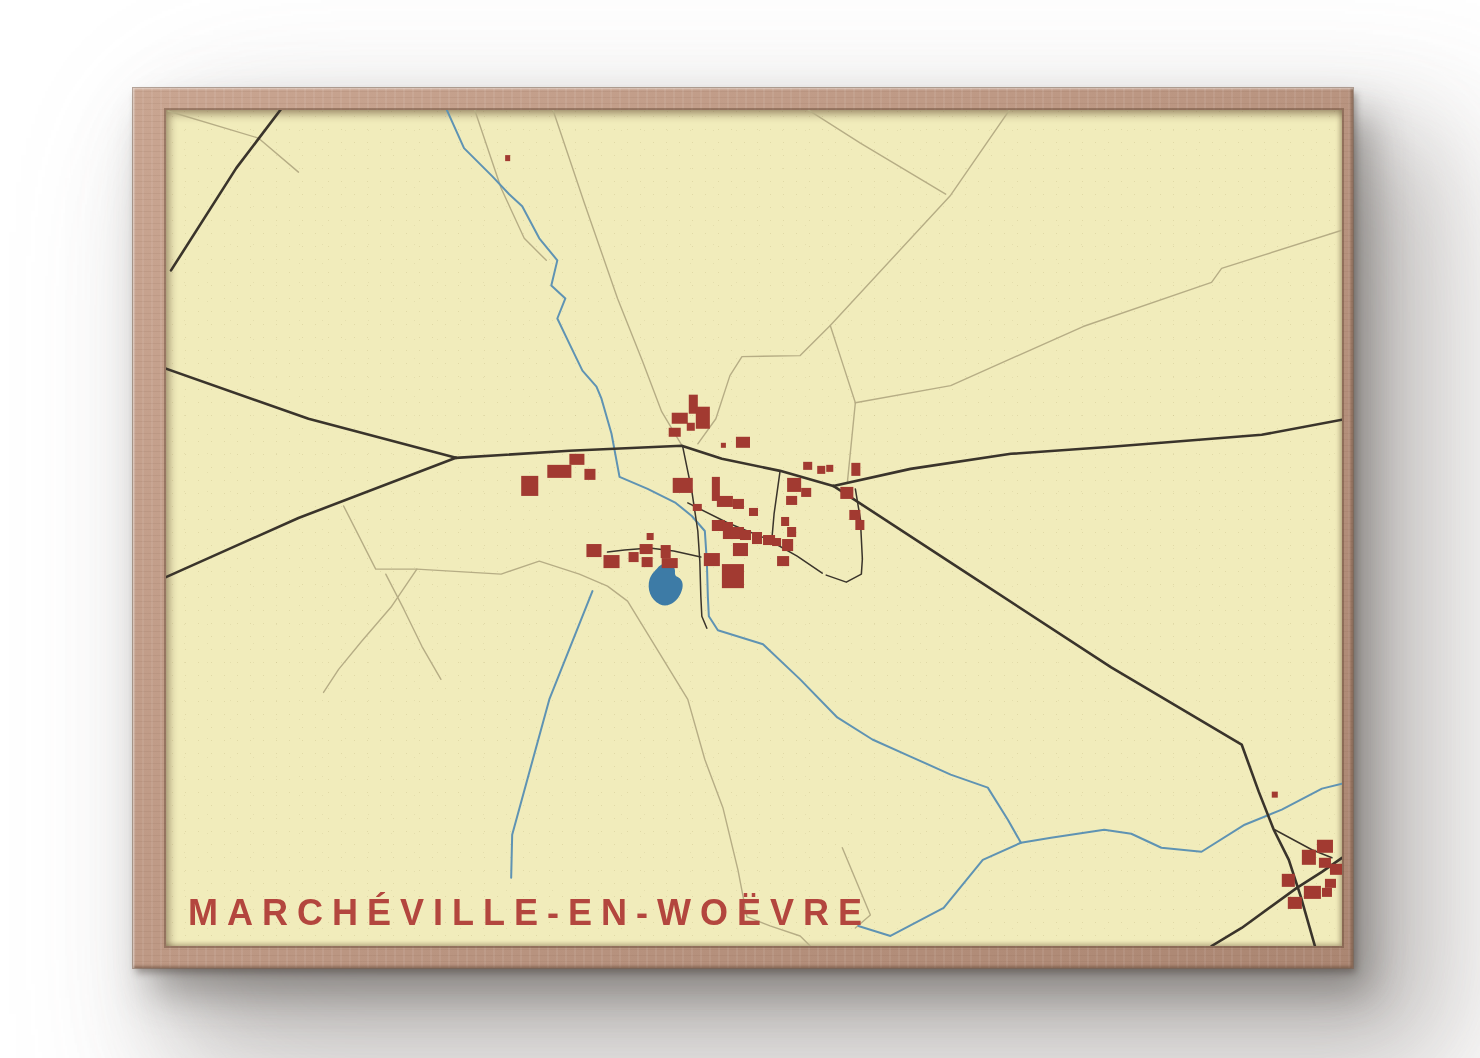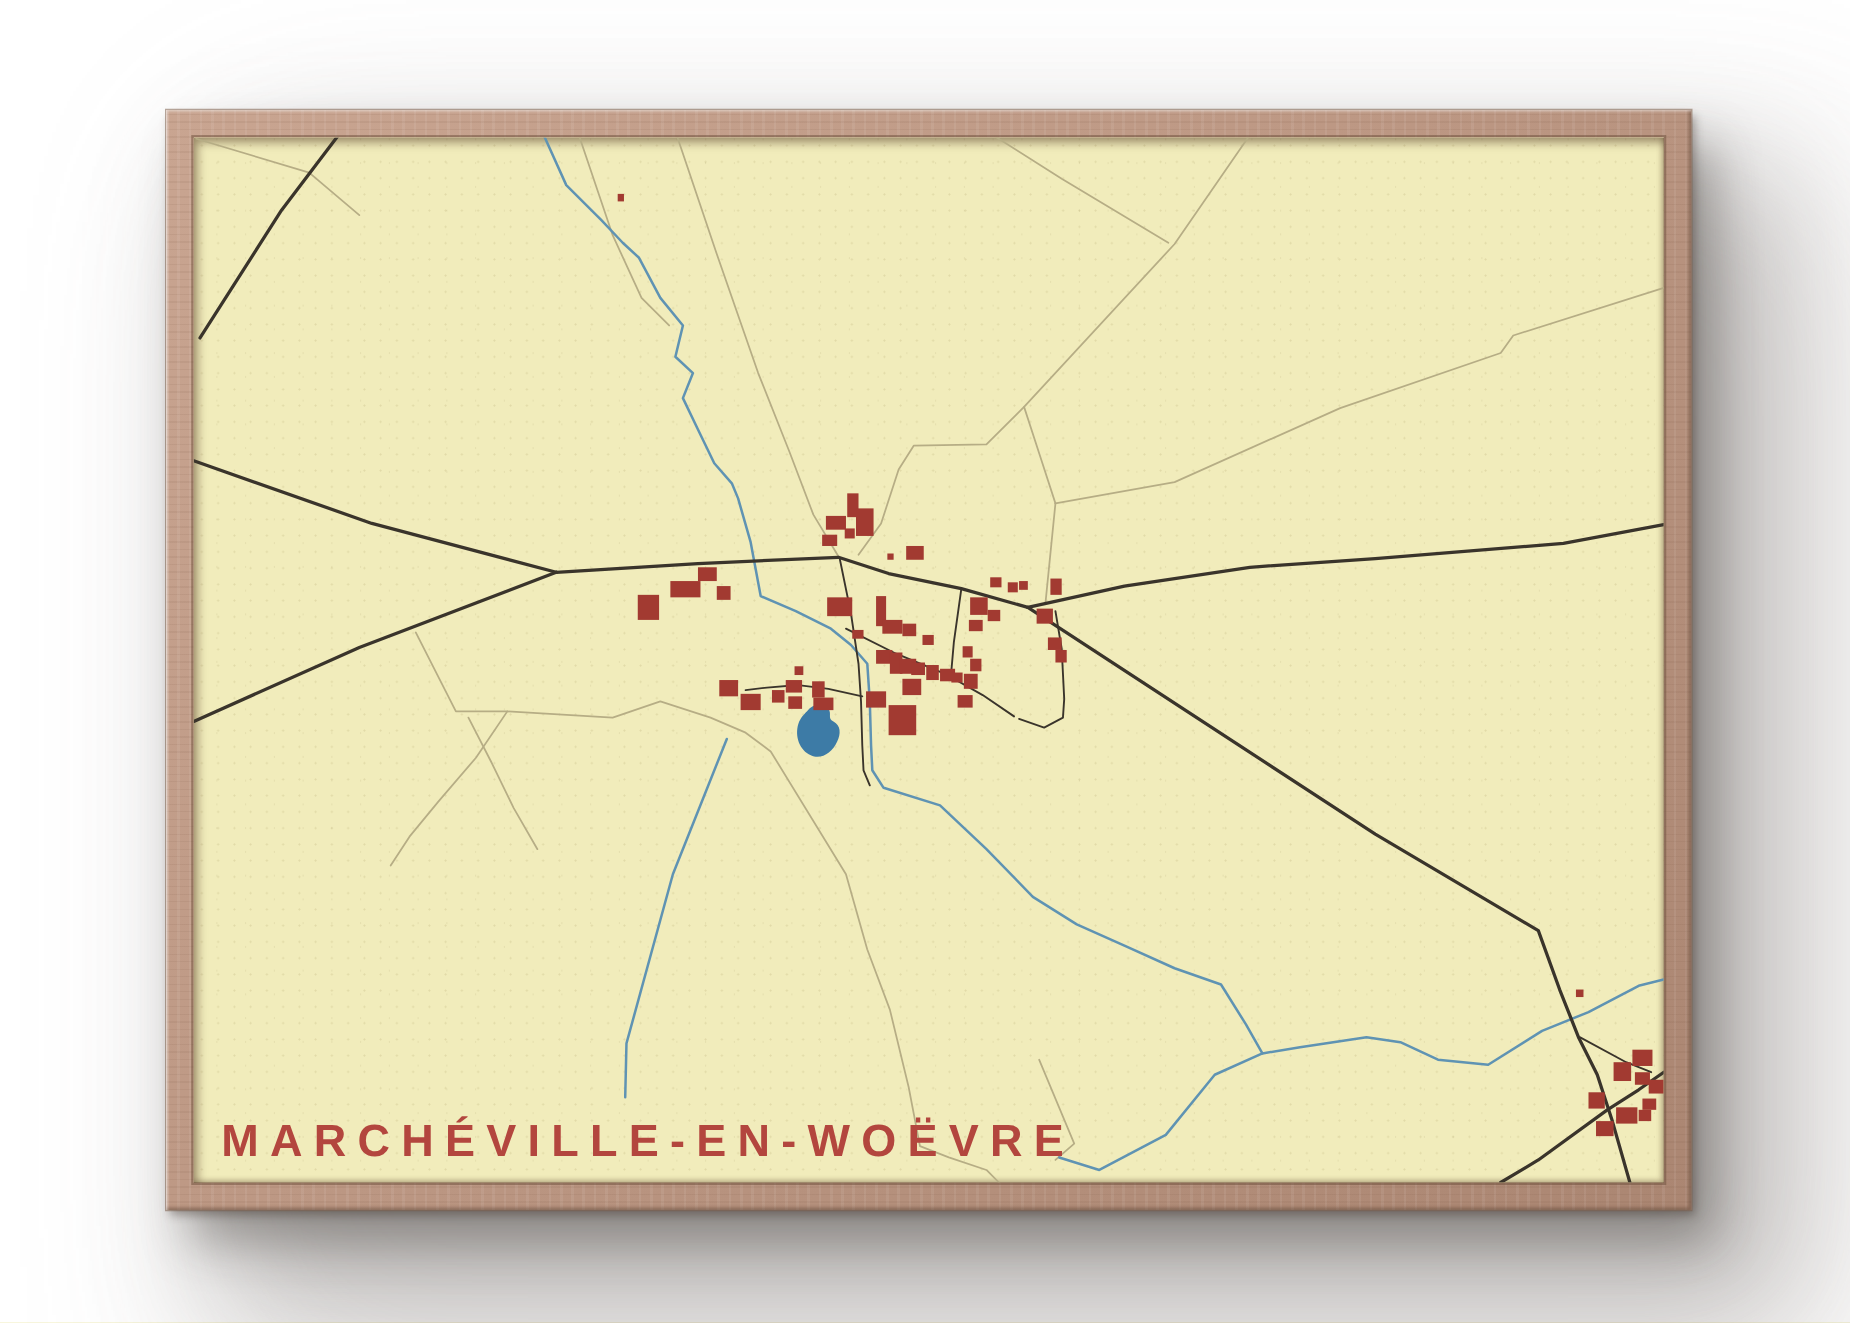--- a/index.html
+++ b/index.html
@@ -35,20 +35,21 @@
     background-image:
       radial-gradient(rgba(140,120,60,0.16) 0.7px, rgba(0,0,0,0) 0.9px),
       radial-gradient(rgba(120,100,50,0.10) 0.6px, rgba(0,0,0,0) 0.8px);
     background-size:13px 13px, 23px 19px;
     background-position:0 0, 7px 11px;
     box-shadow:
       inset 3px 4px 8px rgba(75,50,30,0.50),
       inset -2px -2px 4px rgba(75,50,30,0.28),
       0 0 0 2px rgba(100,70,50,0.45);
     overflow:hidden;
+    margin-left:11px;
   }
   .map svg{
     position:absolute;left:0;top:0;width:100%;height:100%;
     display:block;
   }
   .title{
     position:absolute;
     left:22px;bottom:12px;
     font-weight:bold;
     font-size:36px;

